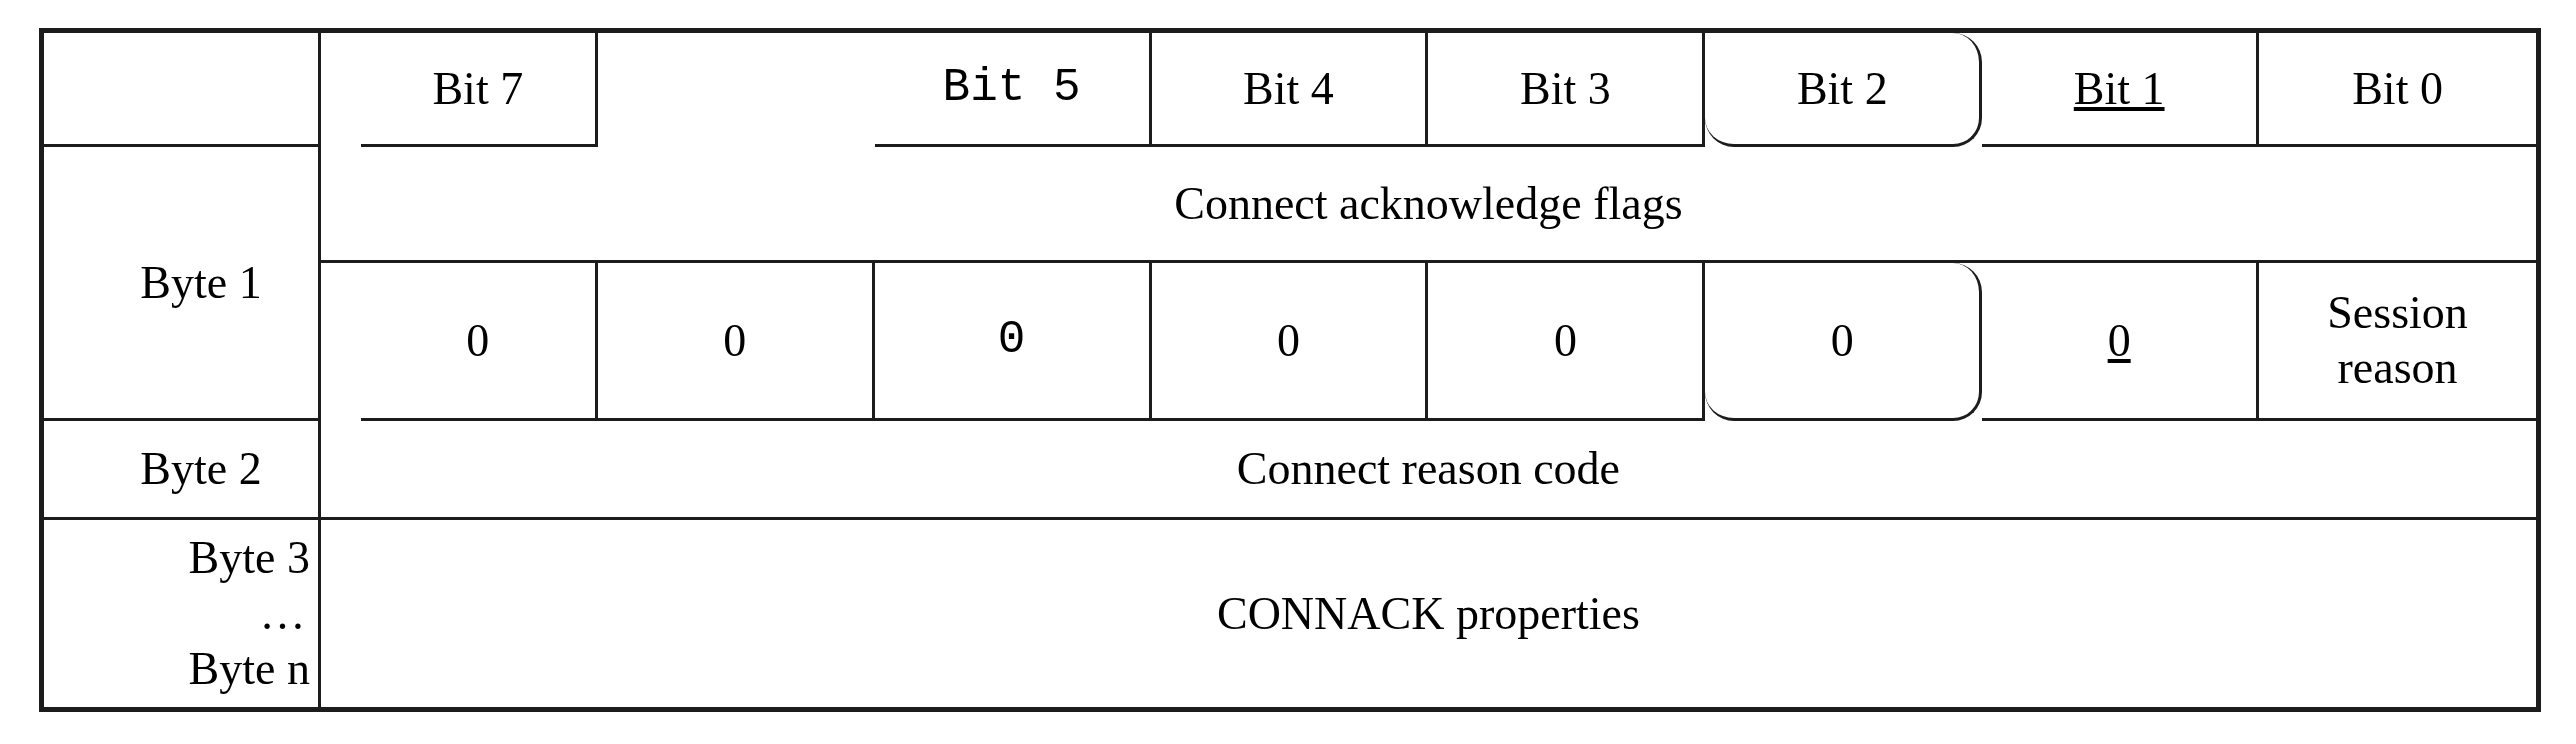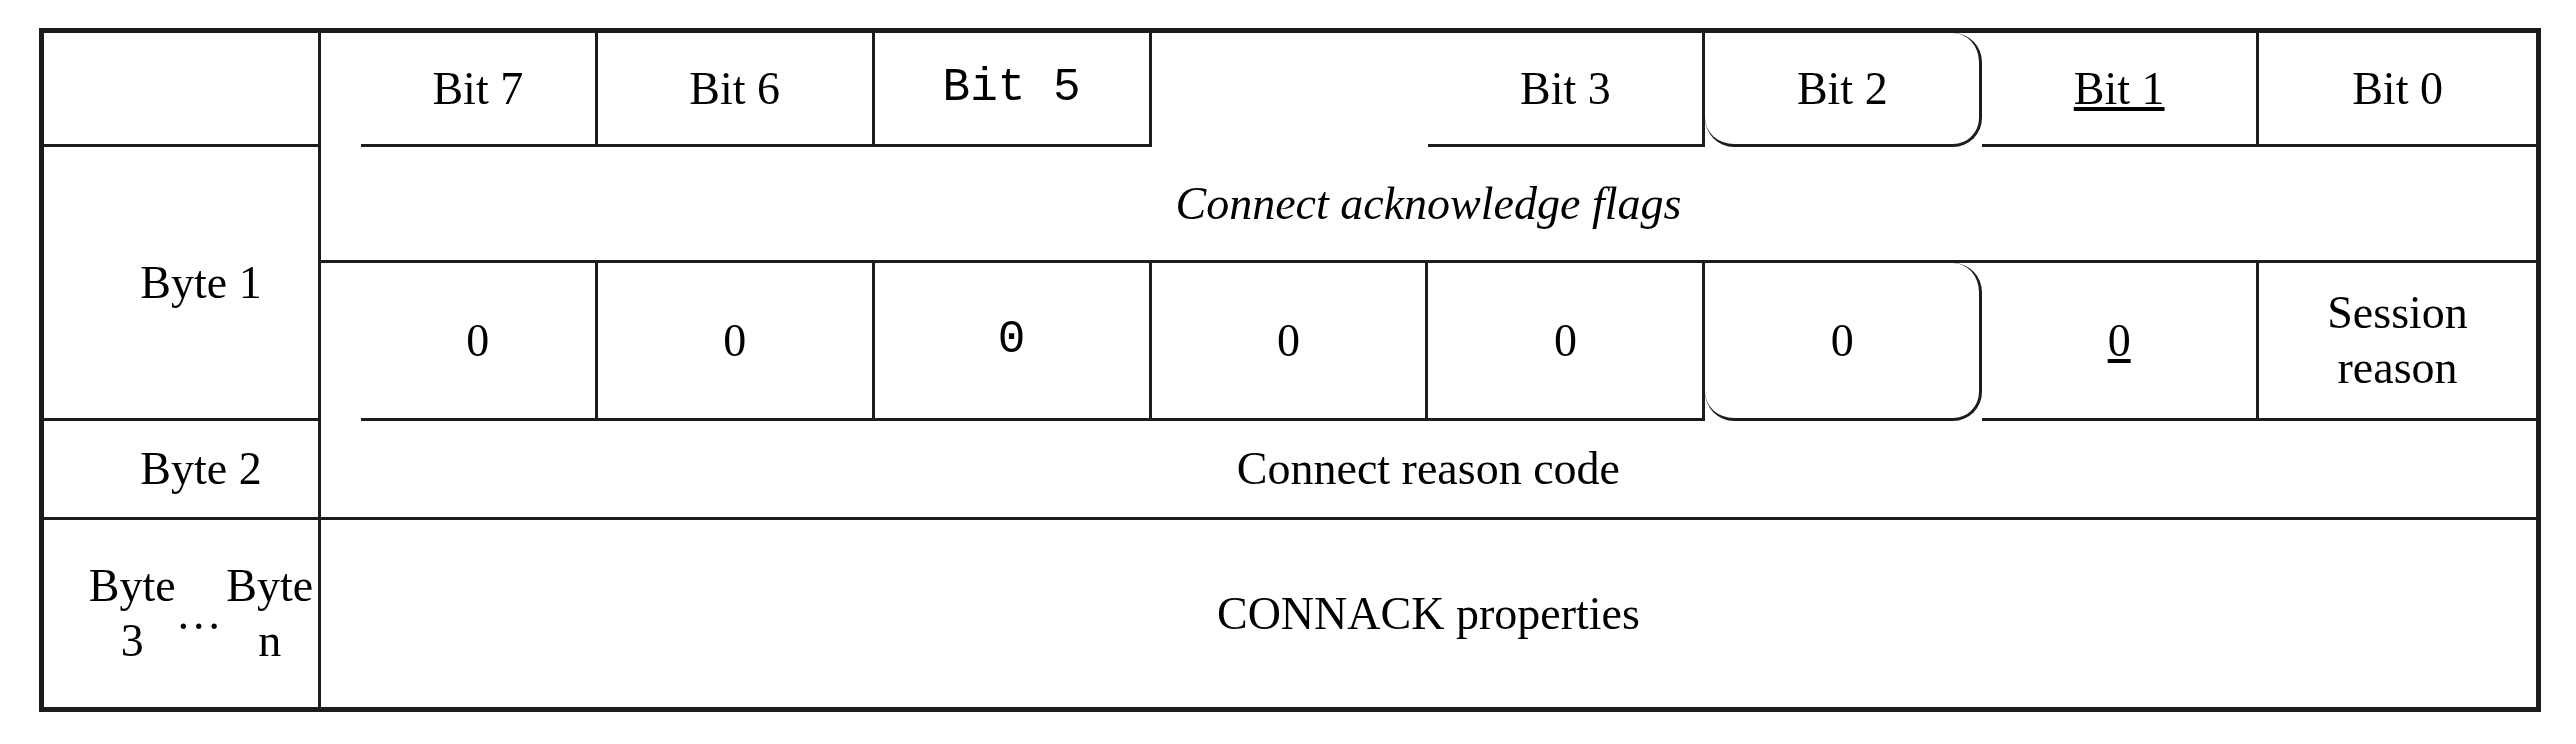--- a/index.html
+++ b/index.html
@@ -37,41 +37,41 @@
     justify-content: center;
     text-align: center;
     font-size: 46px;
     line-height: 1.2;
     box-sizing: border-box;
     padding: 3.2px 7.9px;
     overflow: hidden;
   }
   .br { border-right: 3.9px solid #1c1c1c; }
   .bb { border-bottom: 3.9px solid #1c1c1c; }
-  .r1 { grid-row: 1; } .r2 { grid-row: 2; font-style: italic; } .r3 { grid-row: 3; }
+  .r1 { grid-row: 1; } .r2 { grid-row: 2; } .r3 { grid-row: 3; }
   .r4 { grid-row: 4; } .r5 { grid-row: 5; }
   .c1 { grid-column: 1; padding-left: 48px; } .c2 { grid-column: 2; margin-left: 40px; } .c3 { grid-column: 3; }
   .c4 { grid-column: 4; font-family: Liberation Mono, monospace; } .c5 { grid-column: 5; } .c6 { grid-column: 6; }
   .c7 { grid-column: 7; border-radius: 29px; } .c8 { grid-column: 8; text-decoration: underline; } .c9 { grid-column: 9; }
   .span-bits { grid-column: 2 / 10; }
   .rowspan-2 { grid-row: 2 / 4; }
-  .label-lines { display: flex; flex-direction: row; align-items: center; }
+  .label-lines { display: flex; flex-direction: column; align-items: flex-end; }
   .label-lines .ellipsis { letter-spacing: 0.1em; }
   .wrap-narrow { white-space: normal; }
 </style>
 </head>
 <body>
 
 <div class="stage">
   <div class="packet-table">
 
     <div class="cell br bb r1 c1"></div>
     <div class="cell br bb r1 c2">Bit 7</div>
-    <div class="cell br bb r1 c3">Bit 6</div>
     <div class="cell br bb r1 c4">Bit 5</div>
+    <div class="cell br bb r1 c5">Bit 4</div>
     <div class="cell br bb r1 c6">Bit 3</div>
     <div class="cell br bb r1 c7">Bit 2</div>
     <div class="cell br bb r1 c8">Bit 1</div>
     <div class="cell bb r1 c9">Bit 0</div>
 
     <div class="cell br bb rowspan-2 c1">Byte 1</div>
     <div class="cell bb r2 span-bits">Connect acknowledge flags</div>
 
     <div class="cell br bb r3 c2">0</div>
     <div class="cell br bb r3 c3">0</div>

